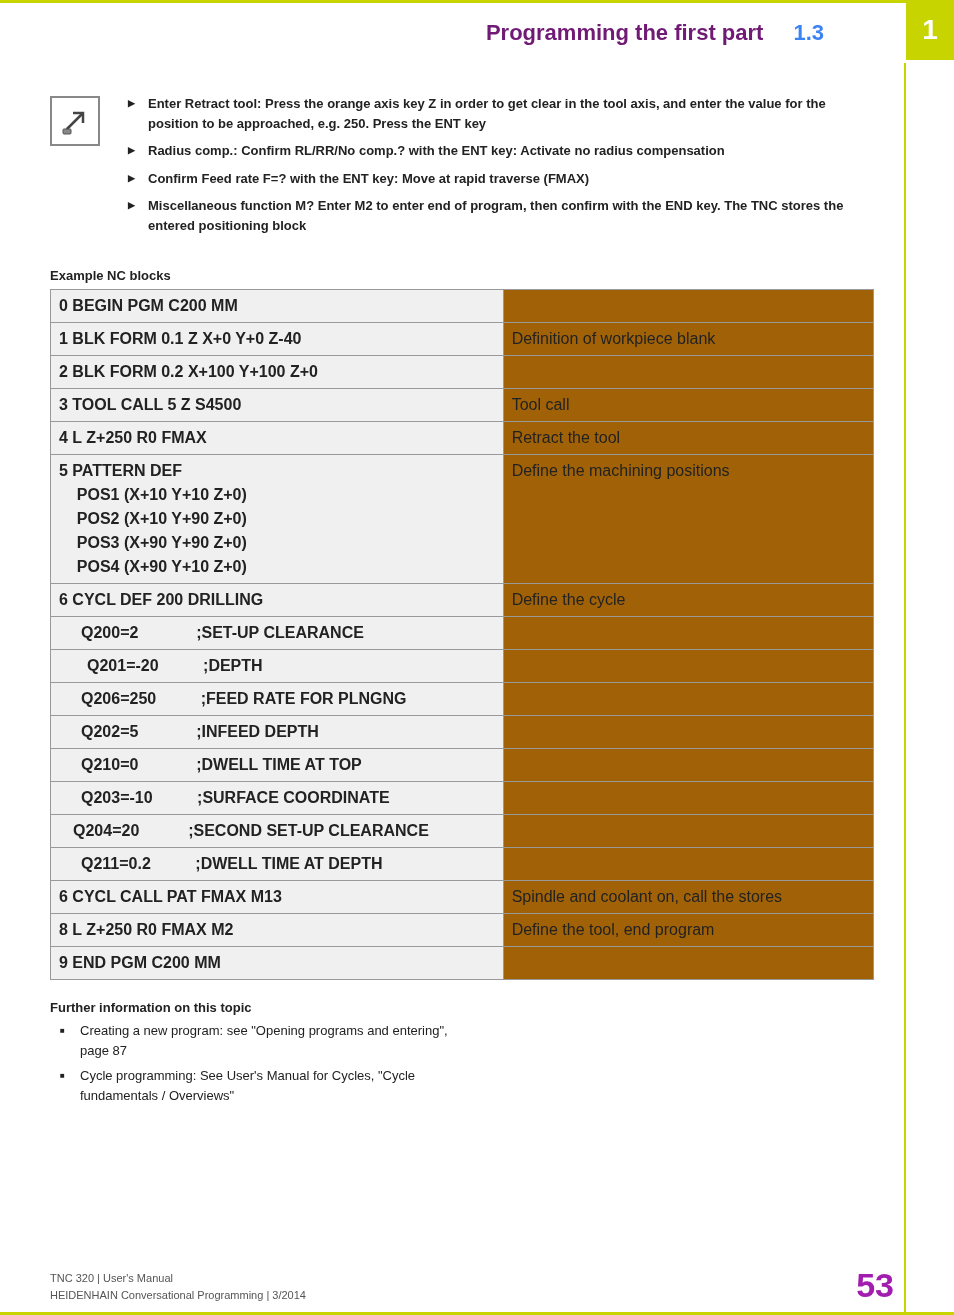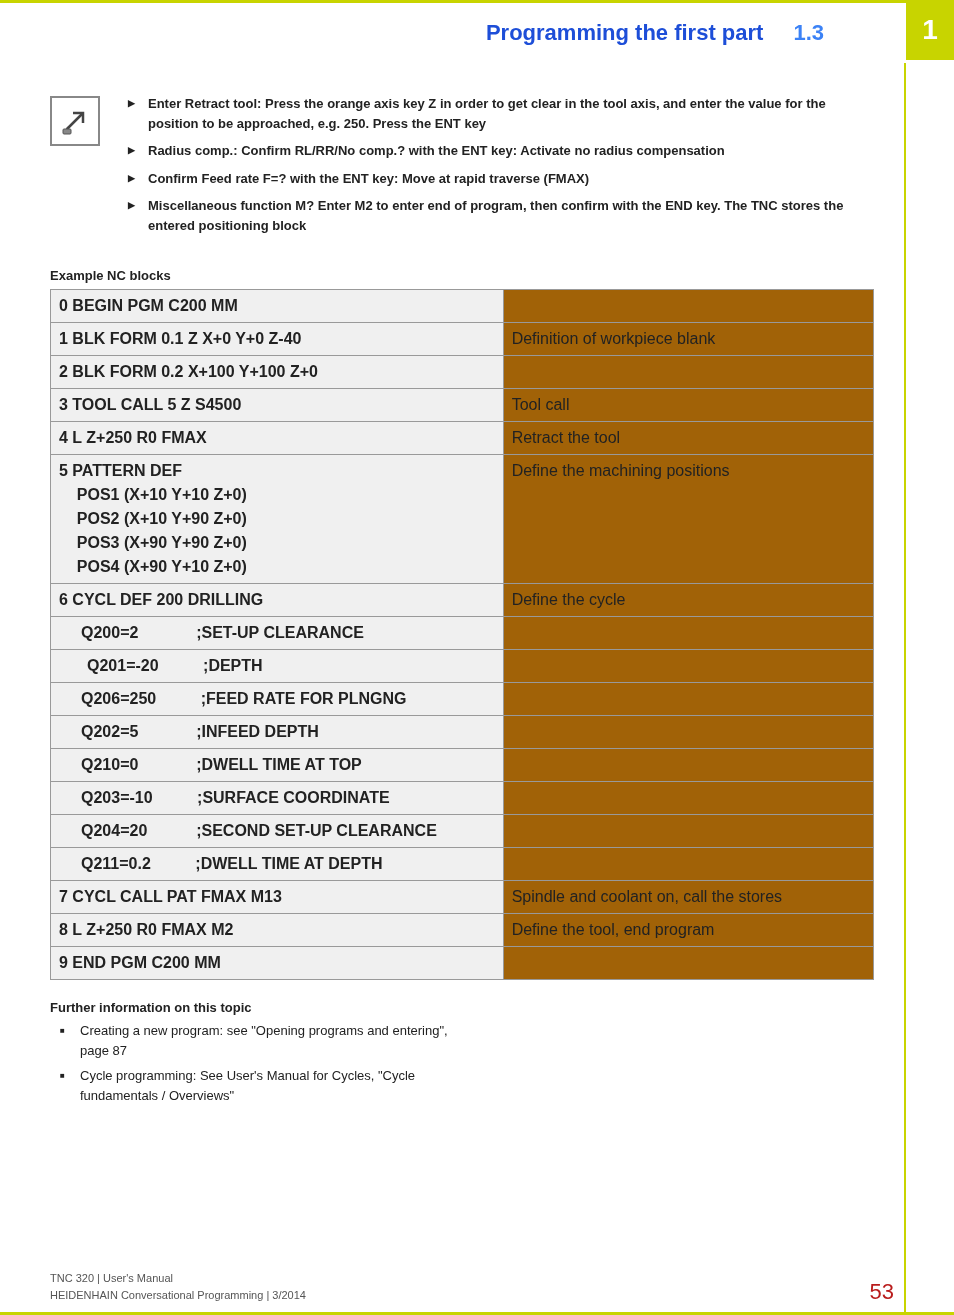--- a/index.html
+++ b/index.html
@@ -71,21 +71,21 @@
       justify-content: flex-end;
       align-items: baseline;
       gap: 30px;
       margin-bottom: 8px;
       padding-right: 60px;
     }
 
     .page-title {
       font-size: 22px;
       font-weight: bold;
-      color: #1d4ed8;
+      color: #701a75;
       text-align: right;
     }
 
     .section-number {
       font-size: 22px;
       font-weight: bold;
       color: #3b82f6;
     }
 
     
@@ -222,23 +222,23 @@
       align-items: flex-end;
       font-size: 11px;
       color: #555;
     }
 
     .footer-left {
       line-height: 1.6;
     }
 
     .footer-right {
-      font-size: 22px;
-      font-weight: normal;
-      color: #b91c1c;
+      font-size: 34px;
+      font-weight: bold;
+      color: #a21caf;
     }
   </style>
 </head>
 <body>
 
 <div class="top-border"></div>
 <div class="corner-tab">
   <span>1</span>
 </div>
 <div class="right-margin"></div>
@@ -344,29 +344,29 @@
       </tr>
       <tr class="indented">
         <td style="padding-left:30px; font-weight:bold;">Q210=0 &nbsp;&nbsp;&nbsp;&nbsp;&nbsp;&nbsp;&nbsp;&nbsp;&nbsp;&nbsp;&nbsp;&nbsp;;DWELL TIME AT TOP</td>
         <td></td>
       </tr>
       <tr class="indented">
         <td style="padding-left:30px; font-weight:bold;">Q203=-10 &nbsp;&nbsp;&nbsp;&nbsp;&nbsp;&nbsp;&nbsp;&nbsp;&nbsp;;SURFACE COORDINATE</td>
         <td></td>
       </tr>
       <tr class="indented">
-        <td style="padding-left:30px; font-weight:bold;">Q204=20 &nbsp;&nbsp;&nbsp;&nbsp;&nbsp;&nbsp;&nbsp;&nbsp;&nbsp;&nbsp;;SECOND SET-UP CLEARANCE</td>
+        <td style="padding-left:22px; font-weight:bold;">Q204=20 &nbsp;&nbsp;&nbsp;&nbsp;&nbsp;&nbsp;&nbsp;&nbsp;&nbsp;&nbsp;;SECOND SET-UP CLEARANCE</td>
         <td></td>
       </tr>
       <tr class="indented">
         <td style="padding-left:30px; font-weight:bold;">Q211=0.2 &nbsp;&nbsp;&nbsp;&nbsp;&nbsp;&nbsp;&nbsp;&nbsp;&nbsp;;DWELL TIME AT DEPTH</td>
         <td></td>
       </tr>
       <tr>
-        <td>7 CYCL CALL PAT FMAX M13</td>
+        <td>6 CYCL CALL PAT FMAX M13</td>
         <td>Spindle and coolant on, call the stores</td>
       </tr>
       <tr>
         <td>8 L Z+250 R0 FMAX M2</td>
         <td>Define the tool, end program</td>
       </tr>
       <tr>
         <td>9 END PGM C200 MM</td>
         <td></td>
       </tr>

